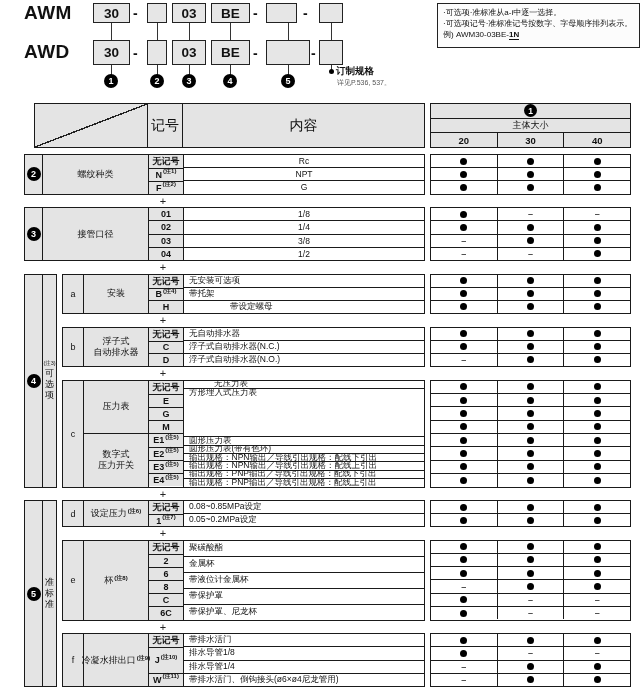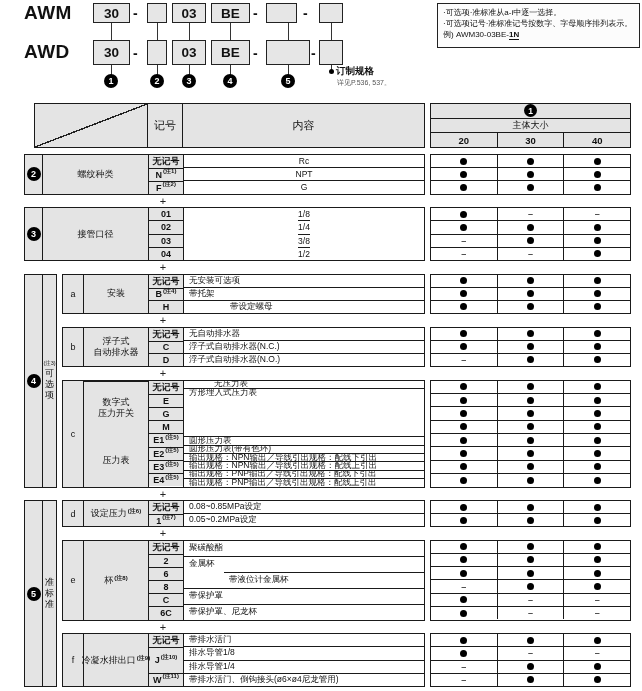--- a/index.html
+++ b/index.html
@@ -39,21 +39,21 @@
   .ordertitle{position:absolute;font-weight:bold;font-size:9.5px}
   .ordersub{position:absolute;font-size:7px;color:#555}
   .bullet{position:absolute;width:5px;height:5px;border-radius:50%;background:#000}
   
   #infobox{position:absolute;left:437px;top:3px;width:203px;height:45px;border:1.5px solid #222;
            box-sizing:border-box;background:#fcfcfc;padding:3px 5px;font-size:8px;line-height:1.4}
   .note-line{padding-left:8px;text-indent:-8px}
   .ex-line{padding-left:0}
   .underlined{border-bottom:1.5px solid #111;font-weight:bold}
   
-  .hdrtxt{font-size:11px}
+  .hdrtxt{font-size:14px}
   .hdrdiag{background:
      linear-gradient(to bottom right,rgba(0,0,0,0) calc(50% - 0.7px),#222 calc(50% - 0.7px),
        #222 calc(50% + 0.7px),rgba(0,0,0,0) calc(50% + 0.7px)), #e4e4e4}
   .szcell{flex:1;display:flex;align-items:center;justify-content:center;font-weight:bold;font-size:9.5px}
 </style>
 </head>
 <body>
 
 <div id="page">
 
@@ -210,21 +210,21 @@
         <div class="cc gray sym bT" style="flex: 1 1 0px;">
           <span>02</span>
         </div>
         <div class="cc gray sym bT" style="flex: 1 1 0px;">
           <span>03</span>
         </div>
         <div class="cc gray sym bT" style="flex: 1 1 0px;">
           <span>04</span>
         </div>
       </div>
-      <div class="col" style="flex: 1 1 0px; align-items: center;">
+      <div class="col" style="flex: 1 1 0px;">
         <div class="cnt center" style="flex: 1 1 0px;">1/8</div>
         <div class="cnt center bT" style="flex: 1 1 0px;">1/4</div>
         <div class="cnt center bT" style="flex: 1 1 0px;">3/8</div>
         <div class="cnt center bT" style="flex: 1 1 0px;">1/2</div>
       </div>
     </div>
     <div class="box colbox" style="left: 430px; top: 207px; width: 201px; height: 54px;">
       <div style="flex: 1 1 0px; display: flex;">
         <div class="cc" style="flex: 1 1 0px;">
           <div class="dot"></div>
@@ -399,29 +399,29 @@
           <div class="dot"></div>
         </div>
       </div>
     </div>
     <div class="cc" style="position: absolute; left: 146px; top: 367px; width: 34px; height: 12.5px;">
       <span class="plus">+</span>
     </div>
     <div class="box" style="left: 62px; top: 379.5px; width: 363px; height: 108px;">
       <div class="cc bR gray letter" style="width: 20px;">c</div>
       <div class="col bR" style="width: 64px;">
+        <div class="cc gray" style="flex: 4 1 0px;">
+          <div class="labeltxt">
+            <div>压力表</div>
+          </div>
+        </div>
         <div class="cc gray bT" style="flex: 4 1 0px;">
           <div class="labeltxt">
             <div>数字式</div>
             <div>压力开关</div>
-          </div>
-        </div>
-        <div class="cc gray" style="flex: 4 1 0px;">
-          <div class="labeltxt">
-            <div>压力表</div>
           </div>
         </div>
       </div>
       <div class="col bR" style="width: 34px;">
         <div class="cc gray sym" style="flex: 1 1 0px;">
           <span>无记号</span>
         </div>
         <div class="cc gray sym bT" style="flex: 1 1 0px;">
           <span>E</span>
         </div>
@@ -638,21 +638,21 @@
         <div class="cc gray sym bT" style="flex: 1 1 0px;">
           <span>C</span>
         </div>
         <div class="cc gray sym bT" style="flex: 1 1 0px;">
           <span>6C</span>
         </div>
       </div>
       <div class="col" style="flex: 1 1 0px;">
         <div class="cnt left" style="flex: 1 1 0px;">聚碳酸酯</div>
         <div class="cnt left bT" style="flex: 1 1 0px;">金属杯</div>
-        <div class="cnt left bT" style="flex: 1 1 0px; margin-left: 40px;">带液位计金属杯</div>
+        <div class="cnt left bT" style="flex: 1 1 0px;">带液位计金属杯</div>
         <div class="cnt left bT" style="flex: 1 1 0px;">带保护罩</div>
         <div class="cnt left bT" style="flex: 1 1 0px;">带保护罩、尼龙杯</div>
       </div>
     </div>
     <div class="box colbox" style="left: 430px; top: 539.5px; width: 201px; height: 81px;">
       <div style="flex: 1 1 0px; display: flex;">
         <div class="cc" style="flex: 1 1 0px;">
           <div class="dot"></div>
         </div>
         <div class="cc bL" style="flex: 1 1 0px;">

